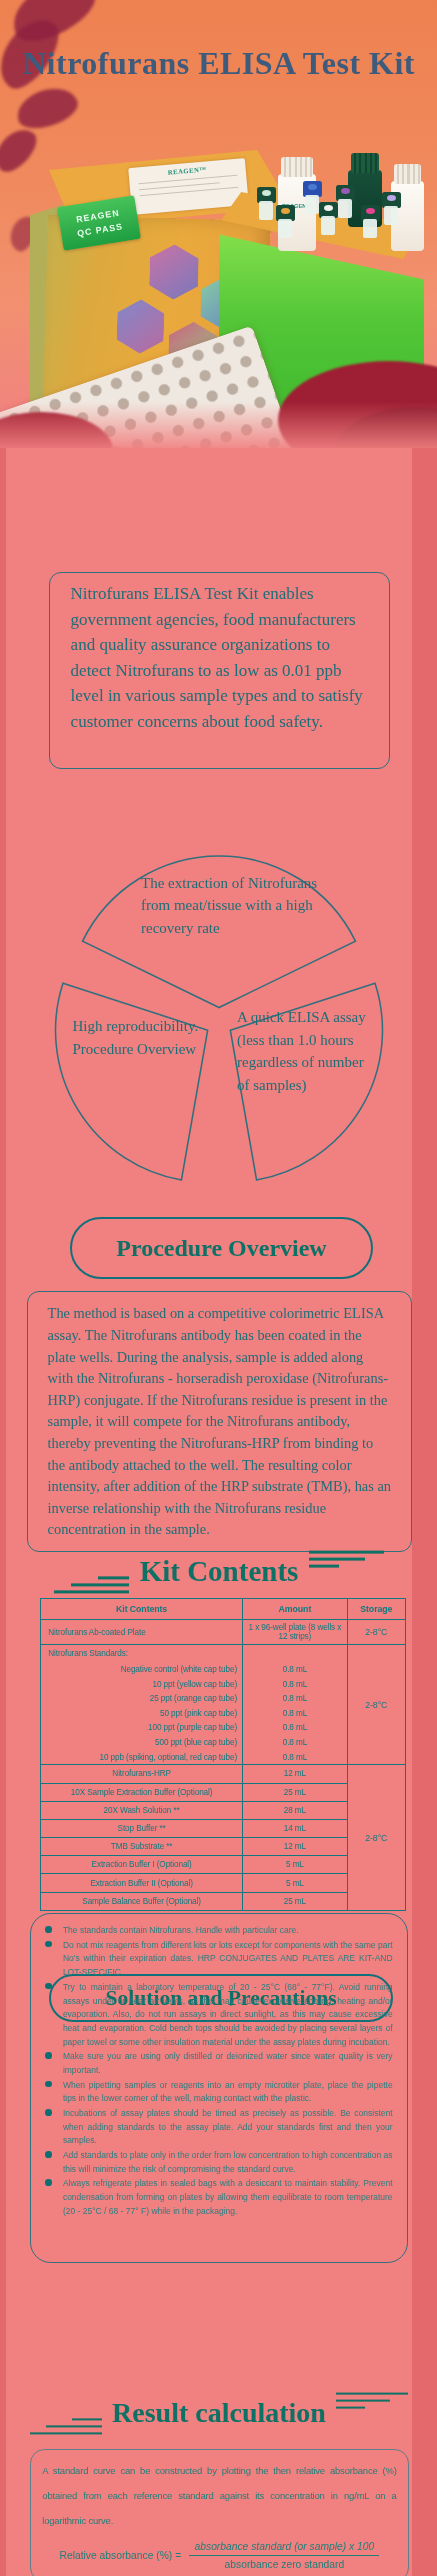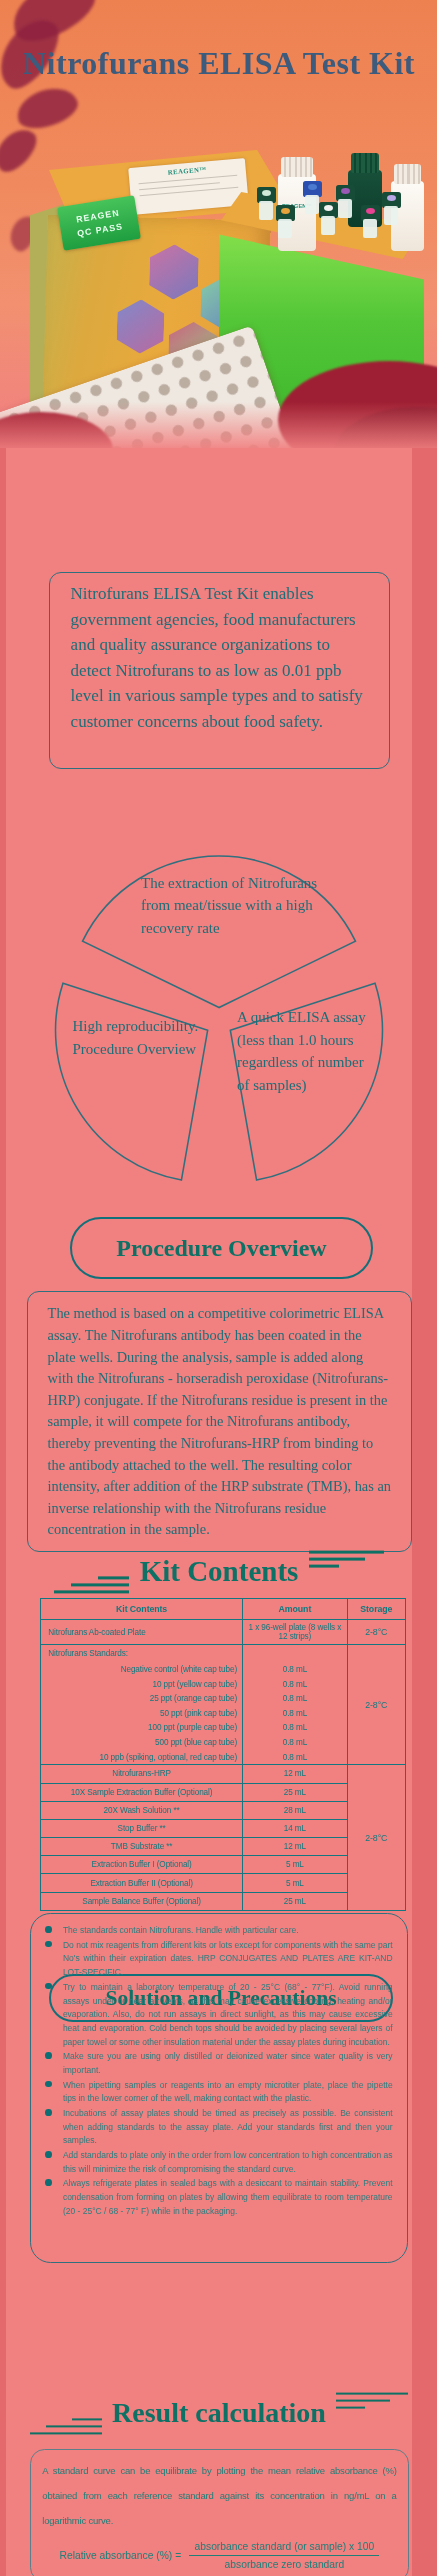--- a/index.html
+++ b/index.html
@@ -88,21 +88,21 @@
   #warn-list li .dot{flex:0 0 20.6px;padding-top:2.1px;}
   #warn-list li .dot i{display:block;width:6.7px;height:6.7px;border-radius:50%;background:#0d6e73;margin-left:3.1px;}
   #warn-list li p{margin:0;text-align:justify;flex:1;}
   
   .result-box{position:absolute;left:30px;top:2449px;width:379px;height:133px;border:1.5px solid #5d7f8a;
         border-radius:14.4px;box-sizing:border-box;padding:9.3px 11.3px;color:#1f7f79;
         font-family:"Liberation Sans",sans-serif;}
   .result-box .rtext{font-size:9.5px;letter-spacing:-0.2px;line-height:2.6;text-align:justify;margin:0;}
   .formula{display:flex;justify-content:center;align-items:center;gap:8.2px;margin-top:7.2px;font-size:10.3px;}
   .frac{display:flex;flex-direction:column;align-items:center;}
-  .frac .num{padding:0 5.2px 3.1px;border-bottom:1.5px solid #1f7f79;}
+  .frac .num{padding:0 5.2px 3.1px;border-bottom:1.5px solid #1f7f79;font-style:italic;}
   .frac .den{padding-top:3.1px;}
 </style>
 </head>
 <body>
 
 <div id="page">
 
   <div class="photo">
     <div class="leaf" style="left:9.3px;top:-15.5px;width:88px;height:49px;transform:rotate(-28deg);"></div>
     <div class="leaf" style="left:-10.3px;top:31px;width:77px;height:44px;transform:rotate(-55deg);"></div>
@@ -384,21 +384,21 @@
         <div style="width:72px;"></div>
     </div>
     <span>Result calculation</span>
     <div class="hlines hl-right">
       <div style="width:72px;"></div>
         <div style="width:54px;"></div>
         <div style="width:29px;"></div>
     </div>
   </div>
   <div class="result-box">
-    <p class="rtext">A standard curve can be equilibrate by plotting the mean relative absorbance (%) obtained from each reference standard against its concentration in ng/mL on a logarithmic curve.</p>
+    <p class="rtext">A standard curve can be constructed by plotting the then relative absorbance (%) obtained from each reference standard against its concentration in ng/mL on a logarithmic curve.</p>
     <div class="formula">
       <span>Relative absorbance (%) =</span>
       <span class="frac">
         <span class="num">absorbance standard (or sample) x 100</span>
         <span class="den">absorbance zero standard</span>
       </span>
     </div>
   </div>
 
 </div>

